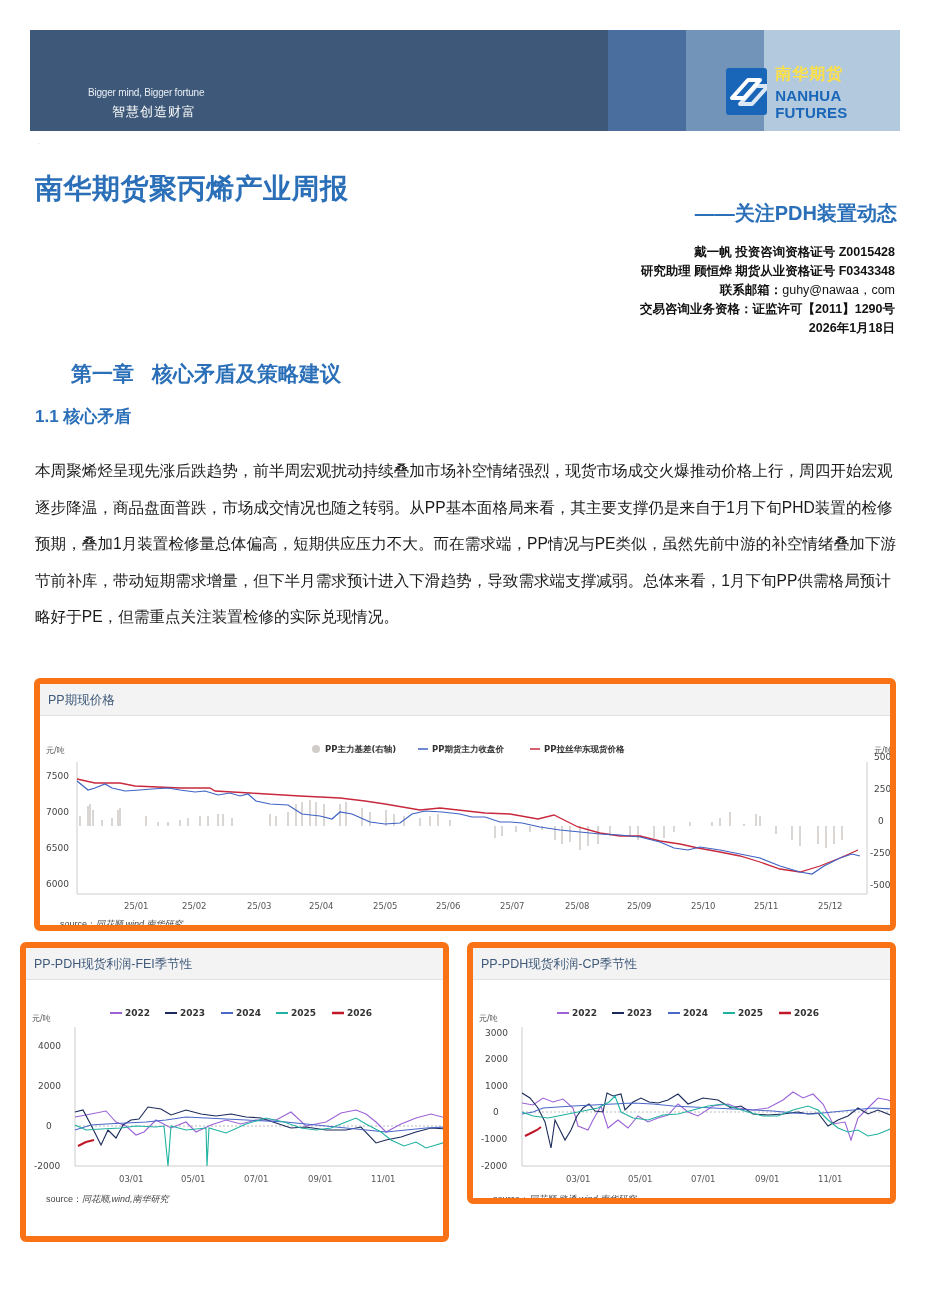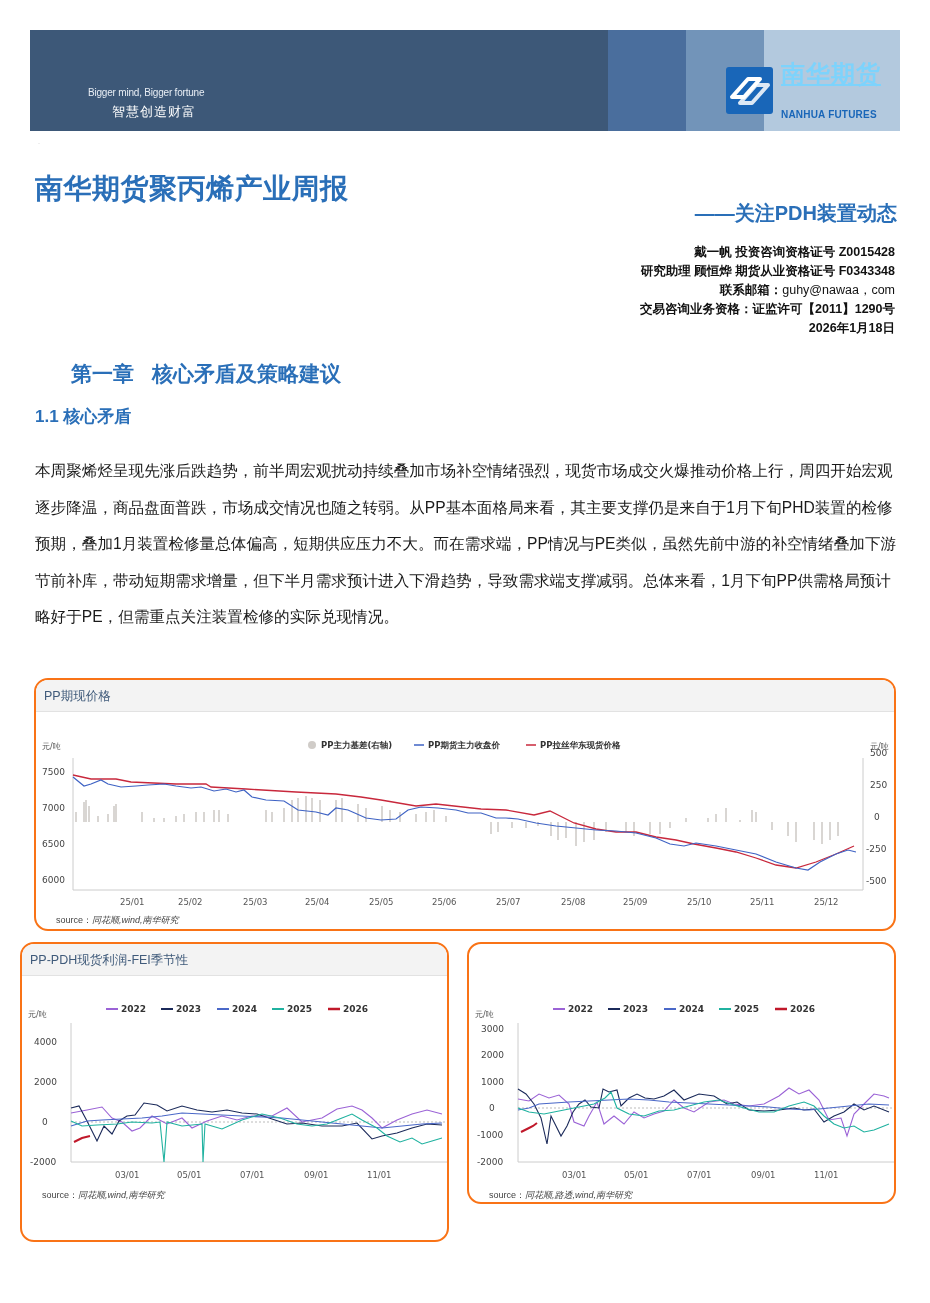--- a/index.html
+++ b/index.html
@@ -9,36 +9,36 @@
   .banner { position: absolute; left: 30px; top: 30px; width: 870px; height: 101px; background: #3d5878; overflow: hidden; }
   .banner .b1 { position: absolute; left: 578px; top: 0; width: 78px; height: 105px; background: #4a6e9d; }
   .banner .b2 { position: absolute; left: 656px; top: 0; width: 78px; height: 105px; background: #7294b9; }
   .banner .b3 { position: absolute; left: 734px; top: 0; width: 136px; height: 105px; background: #b3c9de; }
   .slogan-en { position: absolute; left: 58px; top: 57px; font-size: 10px; color: #e8eef5; letter-spacing: -0.2px; }
   .slogan-cn { position: absolute; left: 82px; top: 73px; font-size: 13px; color: #ffffff; letter-spacing: 1px; }
   .logo { position: absolute; left: 696px; top: 31px; display: flex; align-items: center; }
   .logo-mark { width: 47px; height: 47px; background: #1966b8; border-radius: 3px; position: relative; overflow: hidden; }
   .logo-mark svg { position: absolute; left: 0; top: 0; }
   .logo-text { margin-left: 8px; }
-  .logo-cn { font-size: 24px; font-weight: bold; color: #7dd3fc; letter-spacing: 1px; line-height: 26px; text-decoration: underline; }
-  .logo-en { font-size: 10px; font-weight: bold; color: #1966b8; letter-spacing: 0.2px; margin-top: 22px; }
+  .logo-cn { font-size: 16px; font-weight: bold; color: #fde047; letter-spacing: 1px; line-height: 26px; }
+  .logo-en { font-size: 15px; font-weight: bold; color: #1966b8; letter-spacing: 0.2px; }
 
   .dot { position: absolute; left: 38px; top: 140px; font-size: 6px; color: #999; }
 
   .title { position: absolute; left: 35px; top: 170px; font-size: 28px; font-weight: bold; color: #2a6fb8; letter-spacing: 0.5px; }
   .subtitle { position: absolute; right: 33px; top: 200px; font-size: 20px; font-weight: bold; color: #2a6fb8; }
   .authors { position: absolute; right: 35px; top: 243px; text-align: right; font-size: 12.5px; font-weight: bold; line-height: 19px; color: #111; }
   .authors .light { font-weight: normal; }
 
   .chapter { position: absolute; left: 35px; top: 360px; font-size: 21px; font-weight: bold; color: #2a6fb8; margin-left: 36px; }
   .chapter .gap { display: inline-block; width: 18px; }
   .section { position: absolute; left: 35px; top: 405px; font-size: 17px; font-weight: bold; color: #2a6fb8; }
   .para { position: absolute; left: 35px; top: 453px; width: 862px; font-size: 15.6px; line-height: 36.5px; color: #1a1a1a; }
 
-  .card { position: absolute; background: #fff; border: 2px solid #f97316; border-radius: 14px; overflow: hidden; }
+  .card { position: absolute; background: #fff; border: 6px solid #f97316; border-radius: 6px; overflow: hidden; }
   .card-head { height: 32px; background: #f3f3f3; border-bottom: 1px solid #e2e2e2; padding-left: 8px; font-size: 12.5px; line-height: 32px; color: #3f5a7a; }
   .card svg text { font-family: "DejaVu Sans", sans-serif; }
   .source { position: absolute; left: 20px; font-size: 9px; color: #444; }
   .source i { font-style: italic; }
 </style>
 </head>
 <body>
 
 <div class="banner">
   <div class="b1"></div>
@@ -233,20 +233,21 @@
     <polyline fill="none" stroke="#9b63d6" stroke-width="1.1" points="49,137 65,134 80,131 90,142 100,146 110,155 118,152 130,140 145,148 160,142 170,152 185,145 200,140 215,144 230,140 250,140 265,132 280,146 300,142 315,133 330,130 340,134 350,142 360,152 375,144 390,138 405,134 420,138"></polyline>
     <polyline fill="none" stroke="#1b2a5a" stroke-width="1.1" points="49,132 57,130 65,145 75,165 82,150 90,158 97,145 105,140 113,139 122,127 135,129 145,135 160,130 175,134 190,136 205,134 220,137 235,138 250,143 265,148 280,147 300,150 320,150 335,147 350,163 360,160 375,157 390,152 405,148 420,149"></polyline>
     <polyline fill="none" stroke="#4a68c8" stroke-width="1.1" points="49,150 65,145 80,144 100,143 120,142 140,140 160,137 180,138 200,139 220,140 240,141 260,142 280,144 300,146 320,148 340,150 360,152 380,150 400,148 420,147"></polyline>
     <polyline fill="none" stroke="#20b2a0" stroke-width="1.1" points="49,145 60,150 75,149 95,148 110,146 130,147 138,146 142,186 145,146 160,150 180,148 181,186 183,148 200,153 220,144 240,138 258,142 275,148 290,150 305,148 320,142 330,138 340,144 355,152 365,160 378,166 390,162 400,168 410,165 420,162"></polyline>
     <polyline fill="none" stroke="#c0182a" stroke-width="2" points="52,166 56,164 60,162 64,161 68,160"></polyline>
   </svg>
   <div class="source" style="top:245px;"><span>source：</span><i>同花顺,wind,南华研究</i></div>
 </div>
 
 <div class="card" style="left:467px; top:942px; width:429px; height:262px;">
+  <div class="card-head">PP-PDH现货利润-CP季节性</div>
   <svg width="429" height="230" viewBox="0 0 429 230" style="position:absolute; left:0; top:32px;">
     <g font-size="9" font-weight="bold" fill="#333">
       <line x1="84" y1="33" x2="96" y2="33" stroke="#9b63d6" stroke-width="2"></line>
         <text x="99" y="36">2022</text>
       <line x1="139" y1="33" x2="151" y2="33" stroke="#1b2a5a" stroke-width="2"></line>
         <text x="154" y="36">2023</text>
       <line x1="195" y1="33" x2="207" y2="33" stroke="#4a68c8" stroke-width="2"></line>
         <text x="210" y="36">2024</text>
       <line x1="250" y1="33" x2="262" y2="33" stroke="#20b2a0" stroke-width="2"></line>
         <text x="265" y="36">2025</text>

